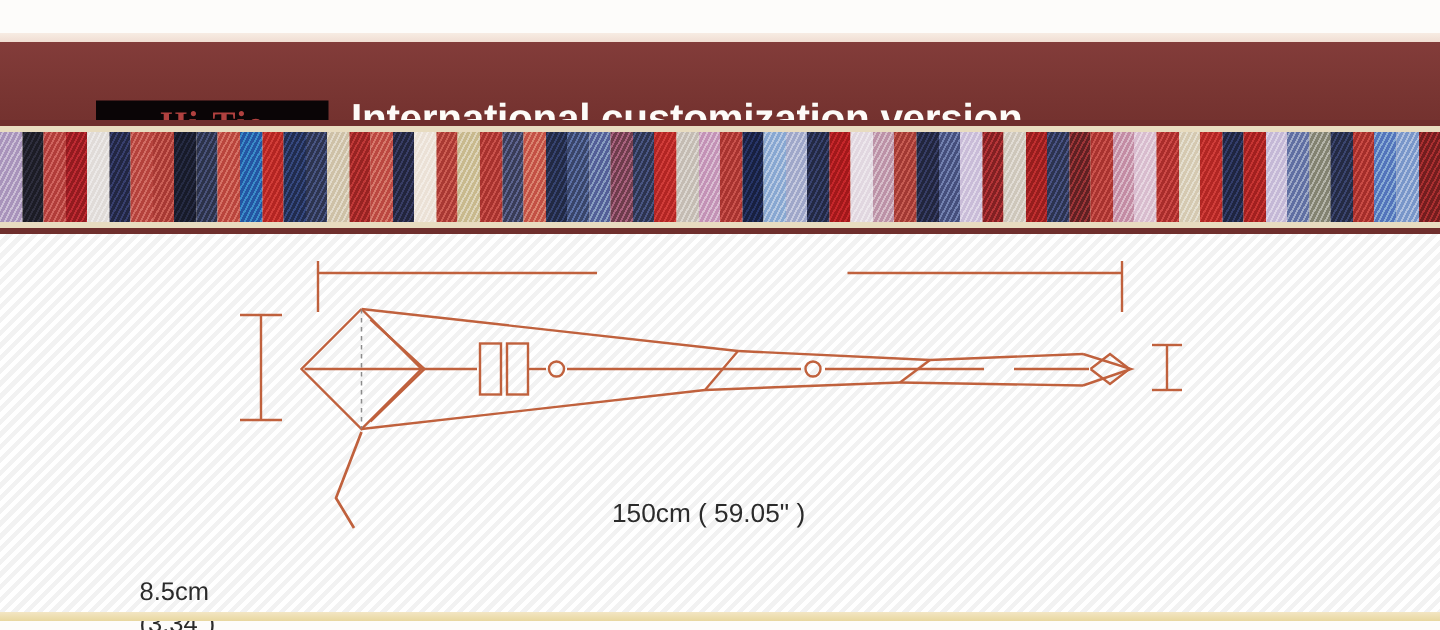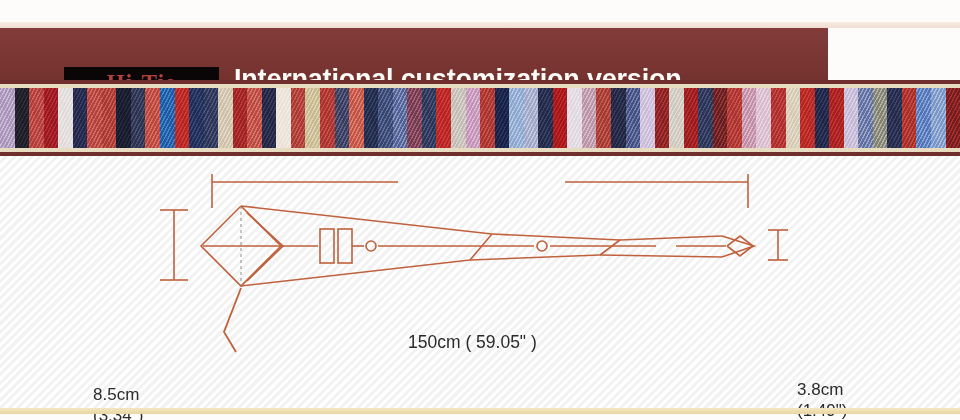--- a/index.html
+++ b/index.html
@@ -19,21 +19,21 @@
     position: absolute; left: 0; top: 0; width: 960px; height: 24px;
     background: #fdfcfa;
   }
   .top-cream {
     position: absolute; left: 0; top: 22px; width: 960px; height: 6px;
     background: linear-gradient(#f7ece3, #f0ddd2);
   }
 
   
   .header {
-    position: absolute; left: 0; top: 28px; width: 828px; height: 52px;
+    position: absolute; left: 0; top: 28px; width: 960px; height: 52px;
     background: #7e3a38;
     background: linear-gradient(180deg,#833c3a 0%, #7b3734 50%, #74322f 100%);
   }
   .brand-box {
     position: absolute; left: 64px; top: 39px;
     width: 155px; height: 32px;
     background: #0a0506;
     display: flex; align-items: center; justify-content: center;
   }
   .brand-text {
@@ -264,21 +264,17 @@
       </g>
     </svg>
 
     <div class="dim dim-top">150cm ( 59.05" )</div>
 
     <div class="dim dim-left">
       <div>8.5cm</div>
       <div>(3.34")</div>
     </div>
 
-    <div class="dim dim-right">
-      <div>3.8cm</div>
-      <div>(1.49")</div>
-    </div>
 
     <div class="panel-bottom-line"></div>
   </div>
 
 </div>
 
 </body></html>

